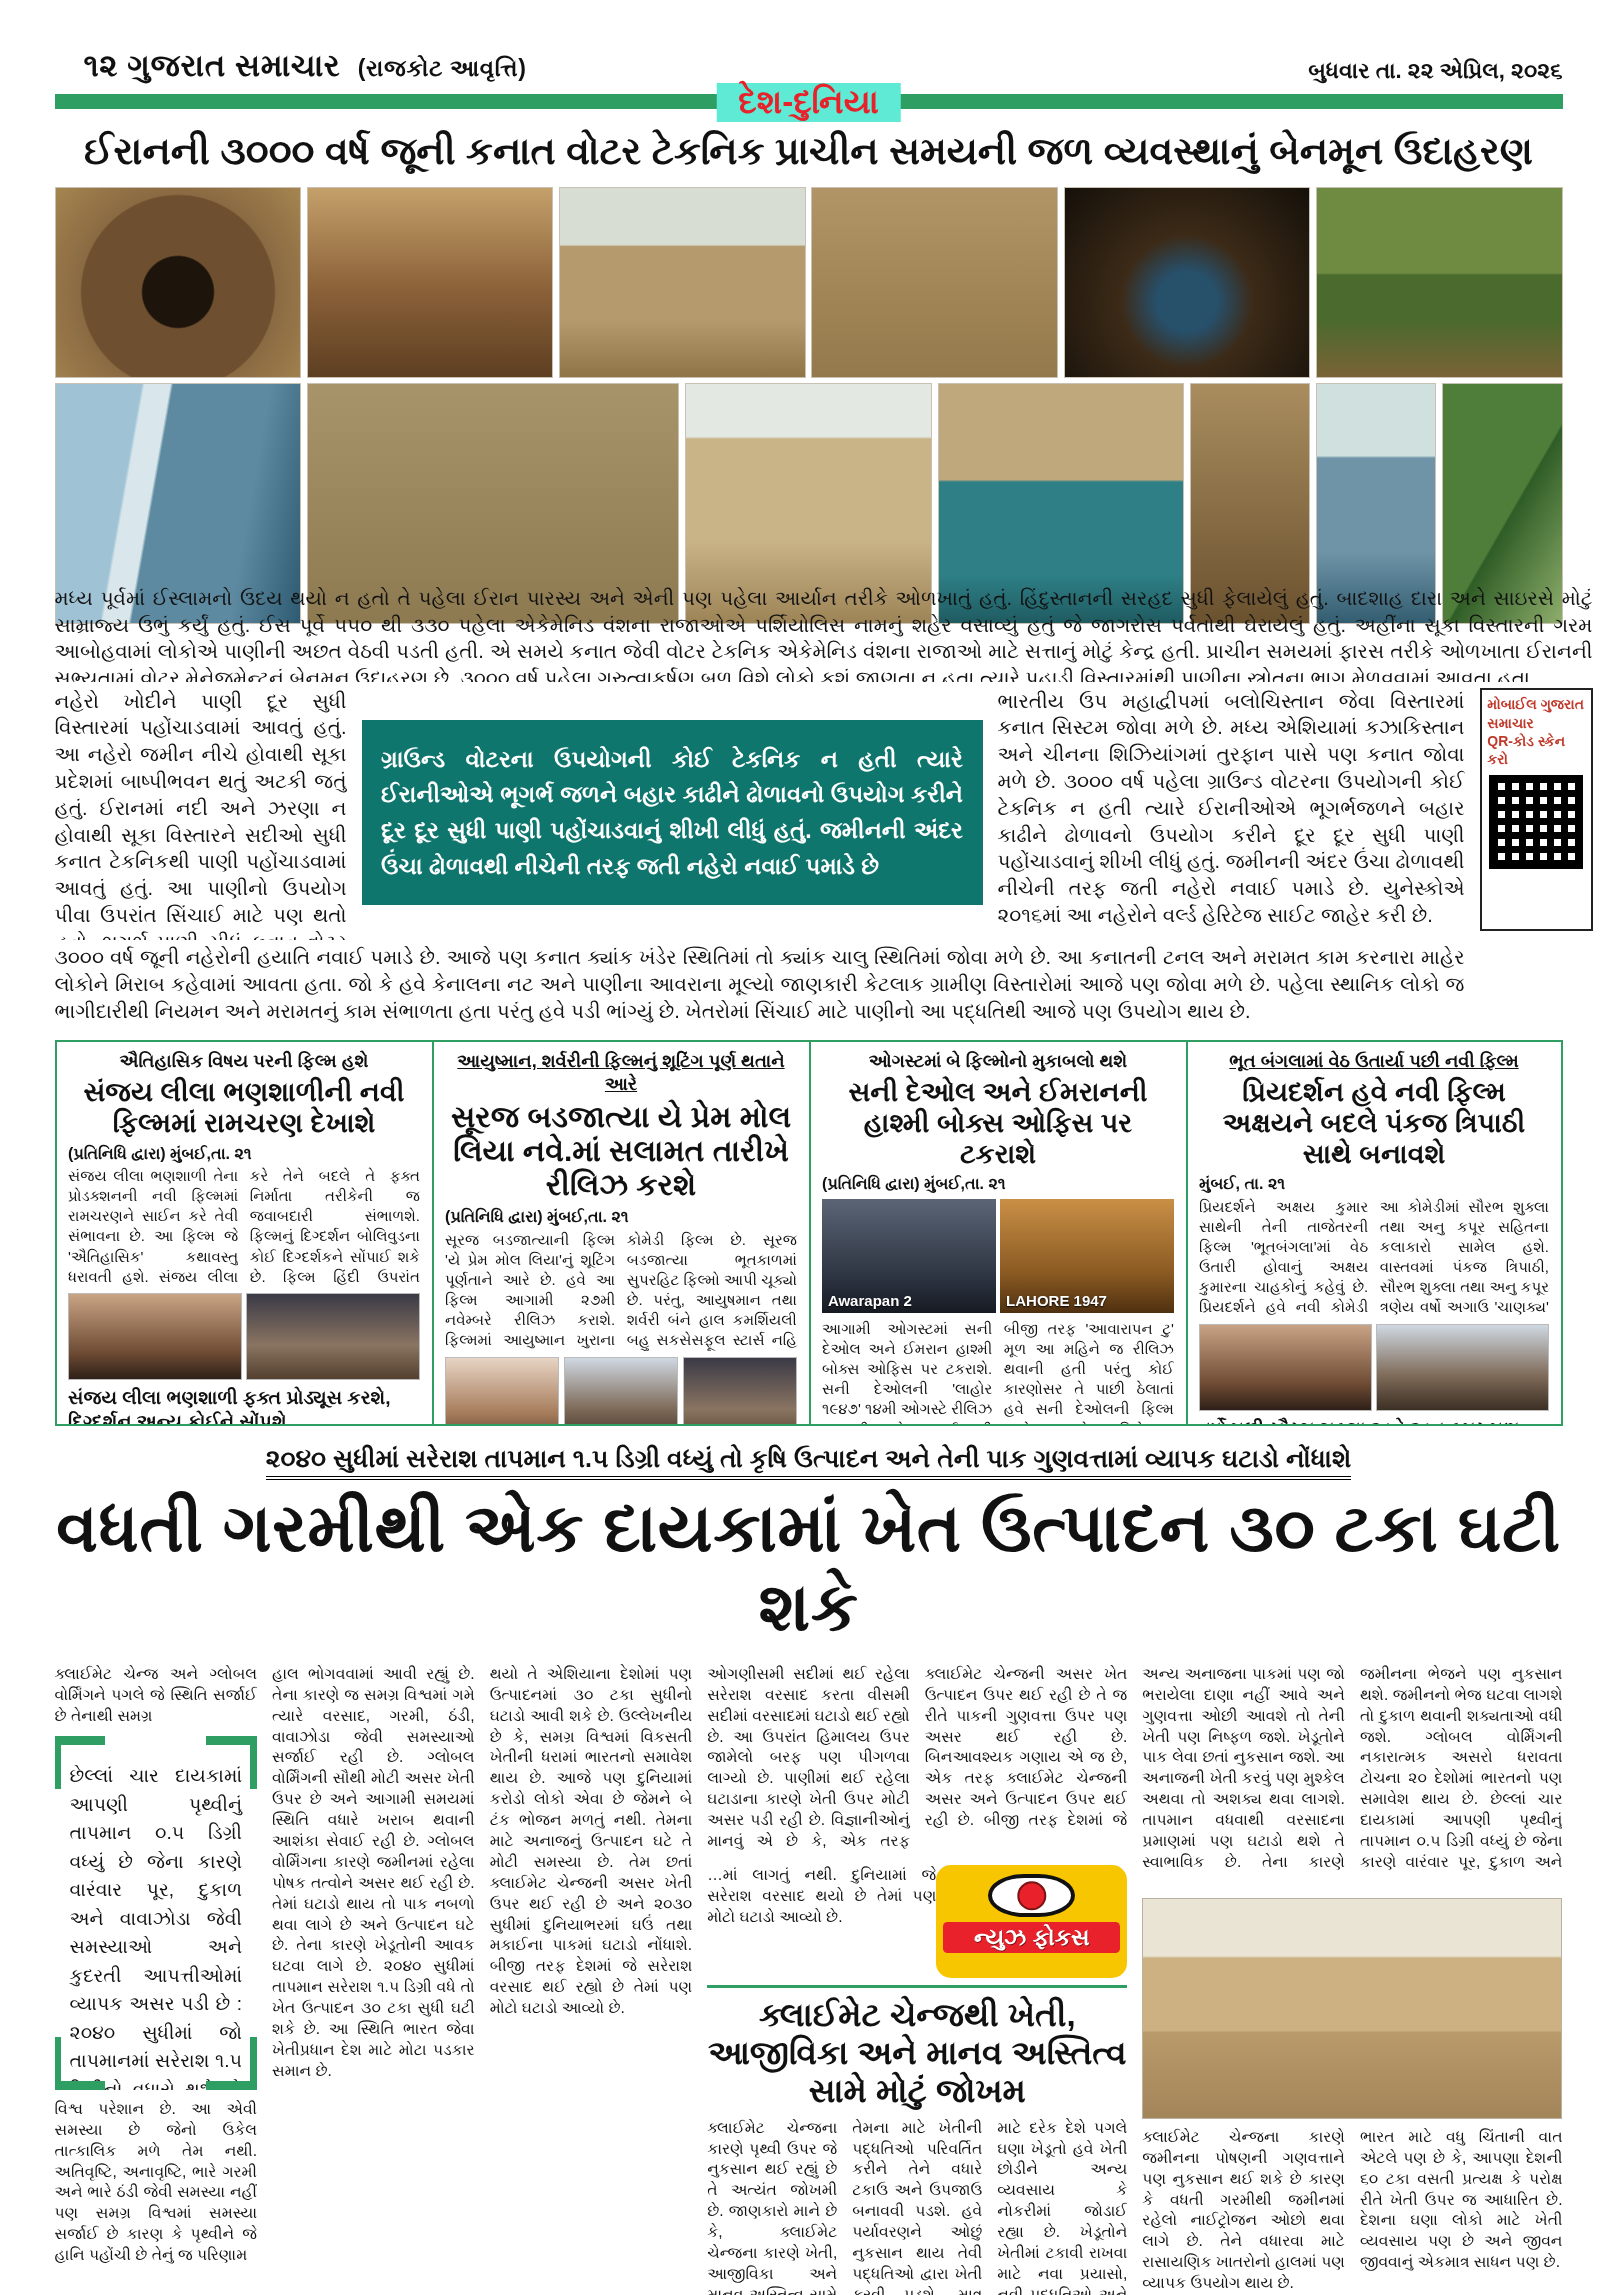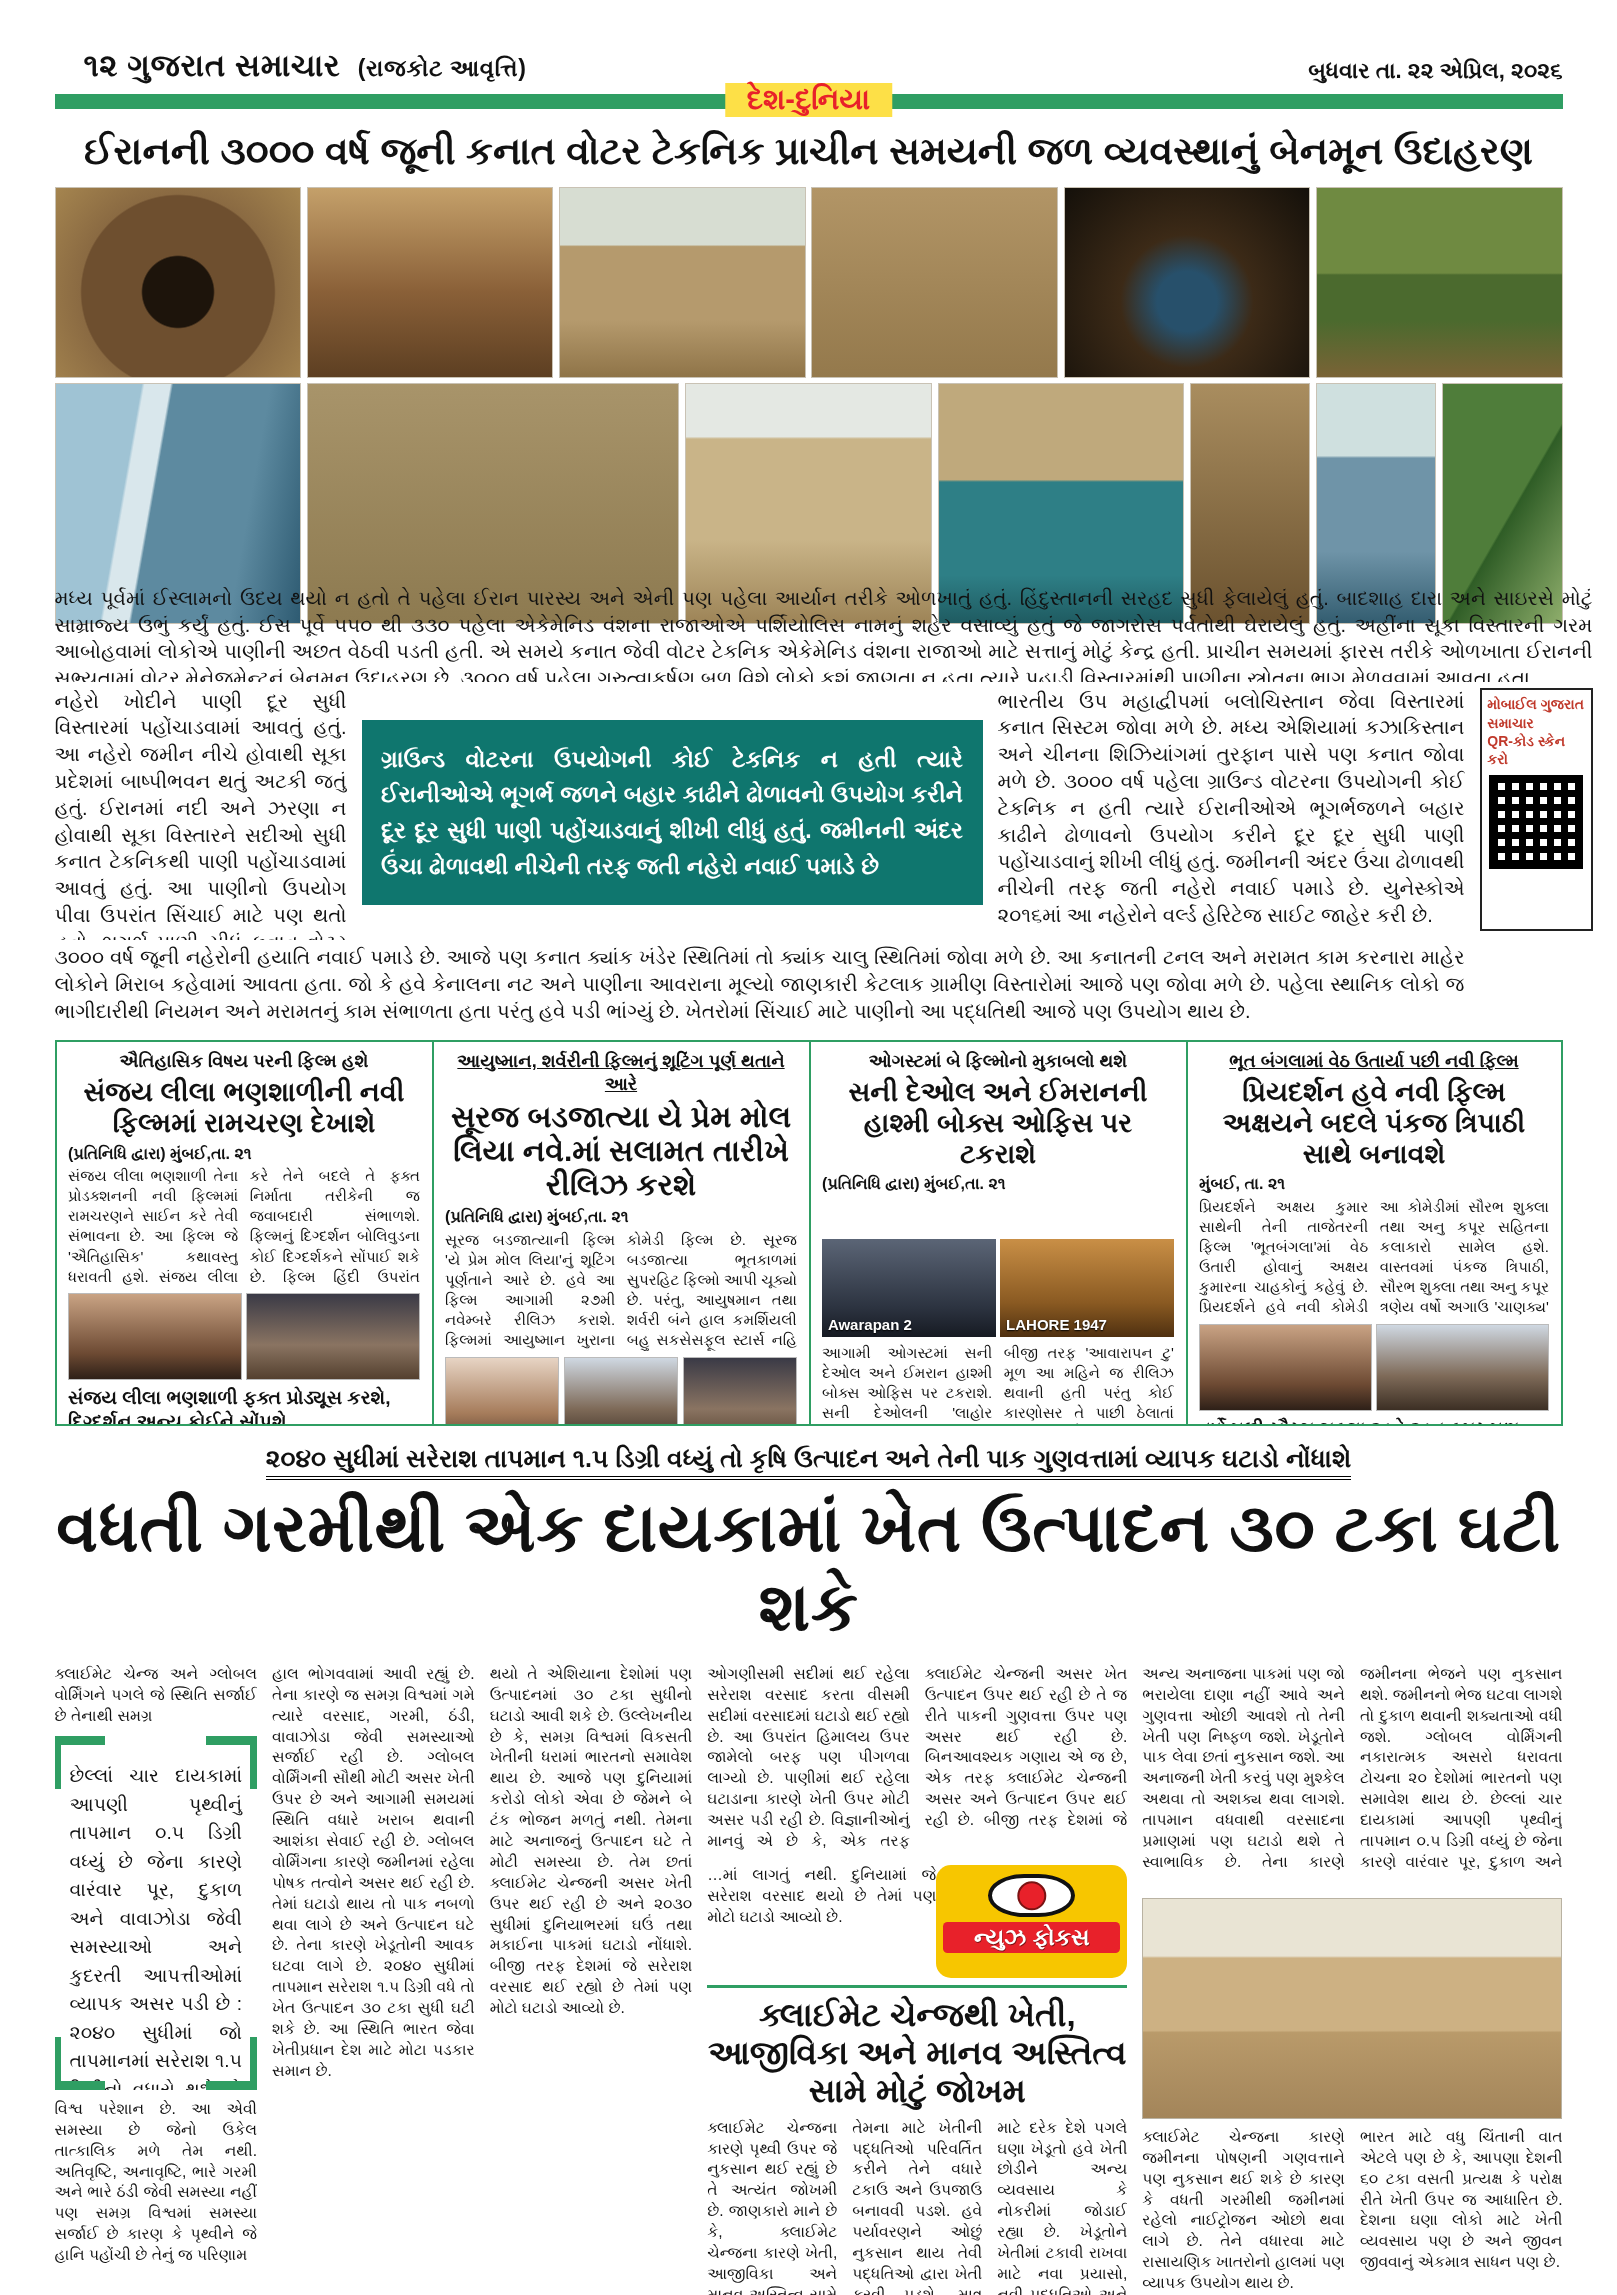--- a/index.html
+++ b/index.html
@@ -11,21 +11,21 @@
   }
   .page { width:1508px; margin:0 auto; padding-top:34px; }
 
   
   .hdr { position:relative; height:81px; }
   .hdr-left { position:absolute; left:0; top:14px; font-size:31px; font-weight:bold; letter-spacing:0.6px;margin-left:29px; }
   .hdr-left .ed { font-size:23px; font-weight:600; margin-left:8px; }
   .hdr-date { position:absolute; right:0; top:24px; font-size:22px; font-weight:bold; }
   .hdr-bar { position:absolute; left:0; right:0; top:60px; height:15px; background:#2f9e63; }
   .hdr-section { position:absolute; left:50%; transform:translateX(-50%); top:49px;
-    background:#fde047; padding:0 22px; font-size:29px; font-weight:bold; color:#e8212a; z-index:2; }
+    background:#5eead4; padding:0 22px; font-size:33px; font-weight:bold; color:#e8212a; z-index:2; }
 
   
   .lead-h { text-align:center; font-size:38px; font-weight:bold; padding:15px 0 12.7px; letter-spacing:0px; }
 
   
   .pgrid { display:grid; grid-template-columns:repeat(12,1fr); grid-auto-rows:191px; gap:5.8px; }
   .pgrid .r2 { height:241px; }
   .ph { border:0.6px solid #c9c2b4; }
   .c2 { grid-column:span 2; } .c3 { grid-column:span 3; } .c1 { grid-column:span 1; }
   .ph1 { background:radial-gradient(circle at 50% 55%, #1d140b 0 22%, #6e4f2f 23% 60%, #8a6a42 61%, #a5854f); }
@@ -69,21 +69,21 @@
   .art-h.big { font-size:30px; }
   .byline { font-size:16px; font-weight:bold; margin-bottom:3.5px; }
   .art-cols { display:grid; grid-template-columns:1fr 1fr; column-gap:11.6px; }
   .art-cols .jt { font-size:15px; height:121px; }
   .face-row { display:flex; gap:4.6px; margin:5.8px 0; }
   .face { flex:1; height:87px; border:0.6px solid #bbb; }
   .f1 { background:linear-gradient(180deg,#c9a384,#6d4a33 70%,#2e2018); }
   .f2 { background:linear-gradient(180deg,#3a3a46,#8a7462 60%,#54402f); }
   .f3 { background:linear-gradient(180deg,#e7d4c4,#a67c5b 65%,#5d4433); }
   .f4 { background:linear-gradient(180deg,#cfd8e2,#7e6a58 60%,#3c2f24); }
-  .poster { flex:1.3; height:98px; position:relative; color:#fff; font-weight:bold; overflow:hidden;margin-top:40px; }
+  .poster { flex:1.3; height:114px; position:relative; color:#fff; font-weight:bold; overflow:hidden; }
   .po1 { background:linear-gradient(180deg,#5b6576,#2c3340 70%,#161a22); }
   .po2 { background:linear-gradient(180deg,#c98f46,#8a5a22 65%,#4f globalen); background:linear-gradient(180deg,#c98f46,#8a5a22 65%,#4f3010); }
   .poster span { position:absolute; left:5.8px; bottom:4.6px; font-size:15px; text-shadow:0 0.6px 1.7px #000; }
   .art-foot { font-size:19px; font-weight:bold; line-height:1.25; margin-top:5.8px; }
 
   
   .climate { margin-top:17.3px; }
   .cl-kick { text-align:center; font-size:25px; font-weight:bold; }
   .cl-kick span { border-bottom:4px double #000; padding-bottom:4.6px; }
   .cl-head { text-align:center; font-size:67px; font-weight:bold; letter-spacing:0.6px; padding:15px 0 17.3px; }

